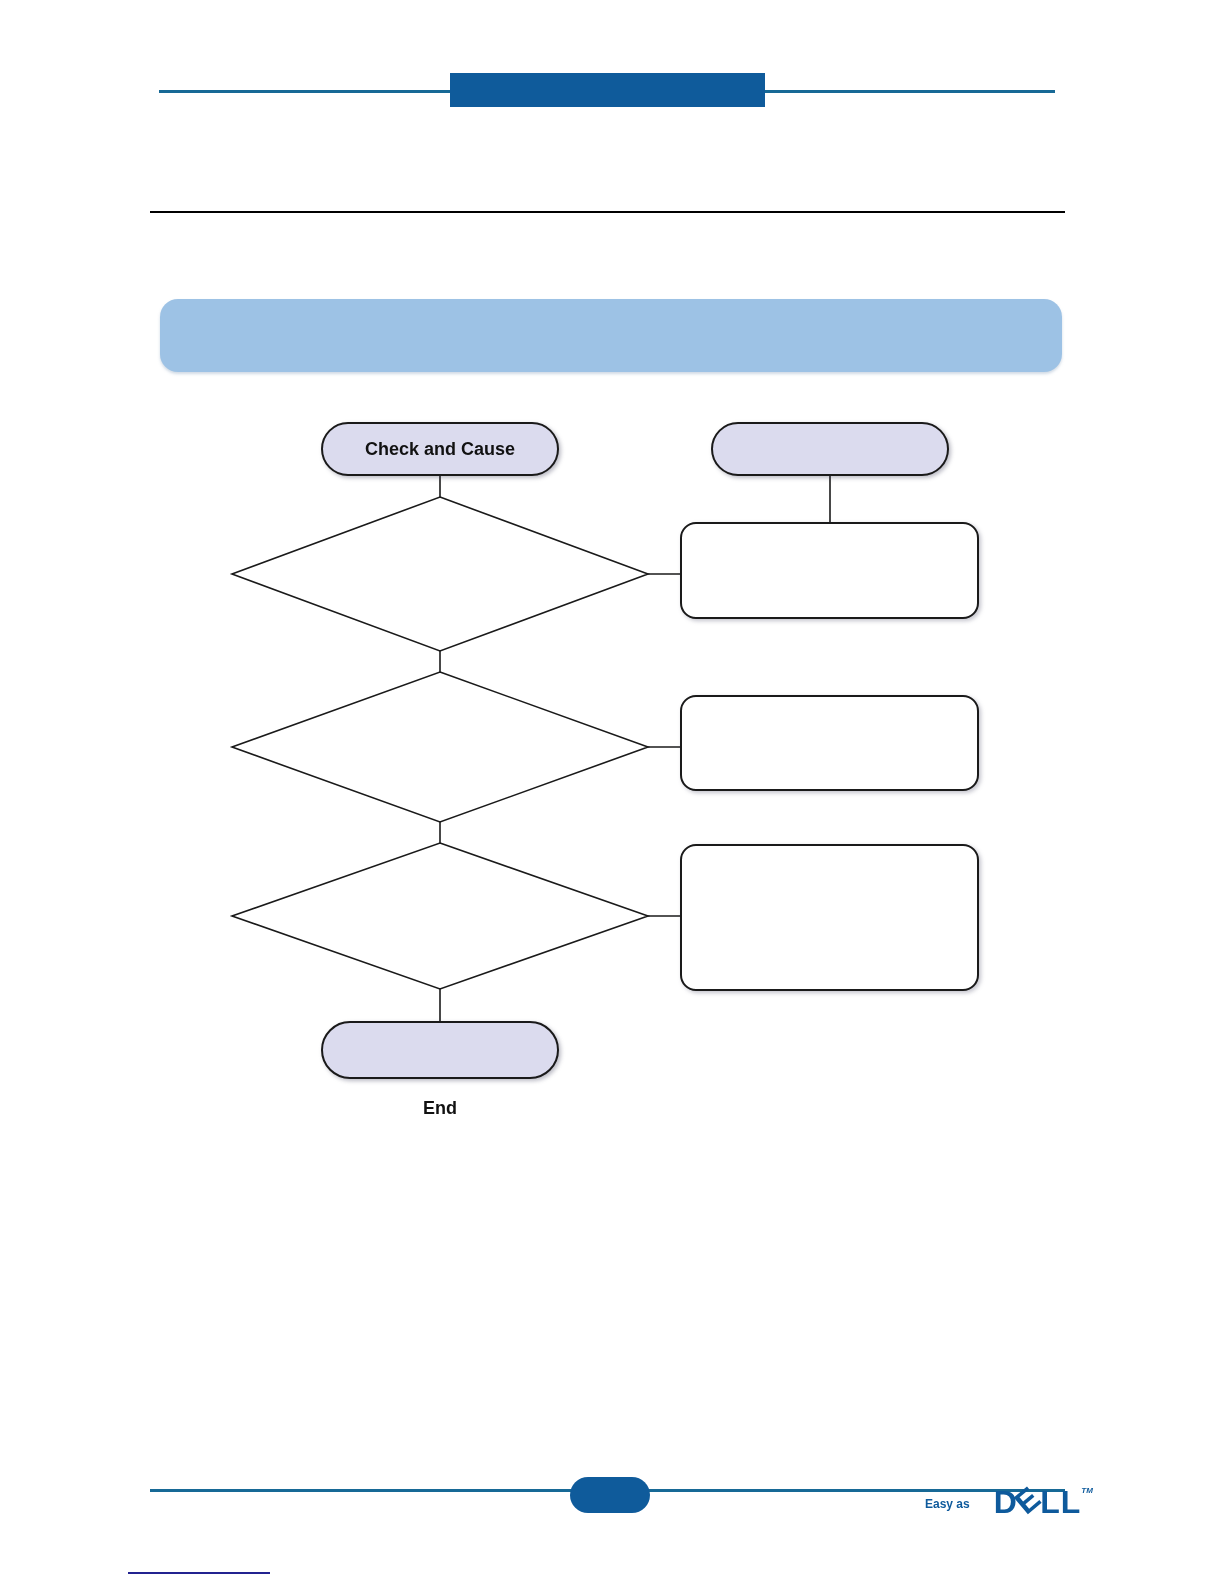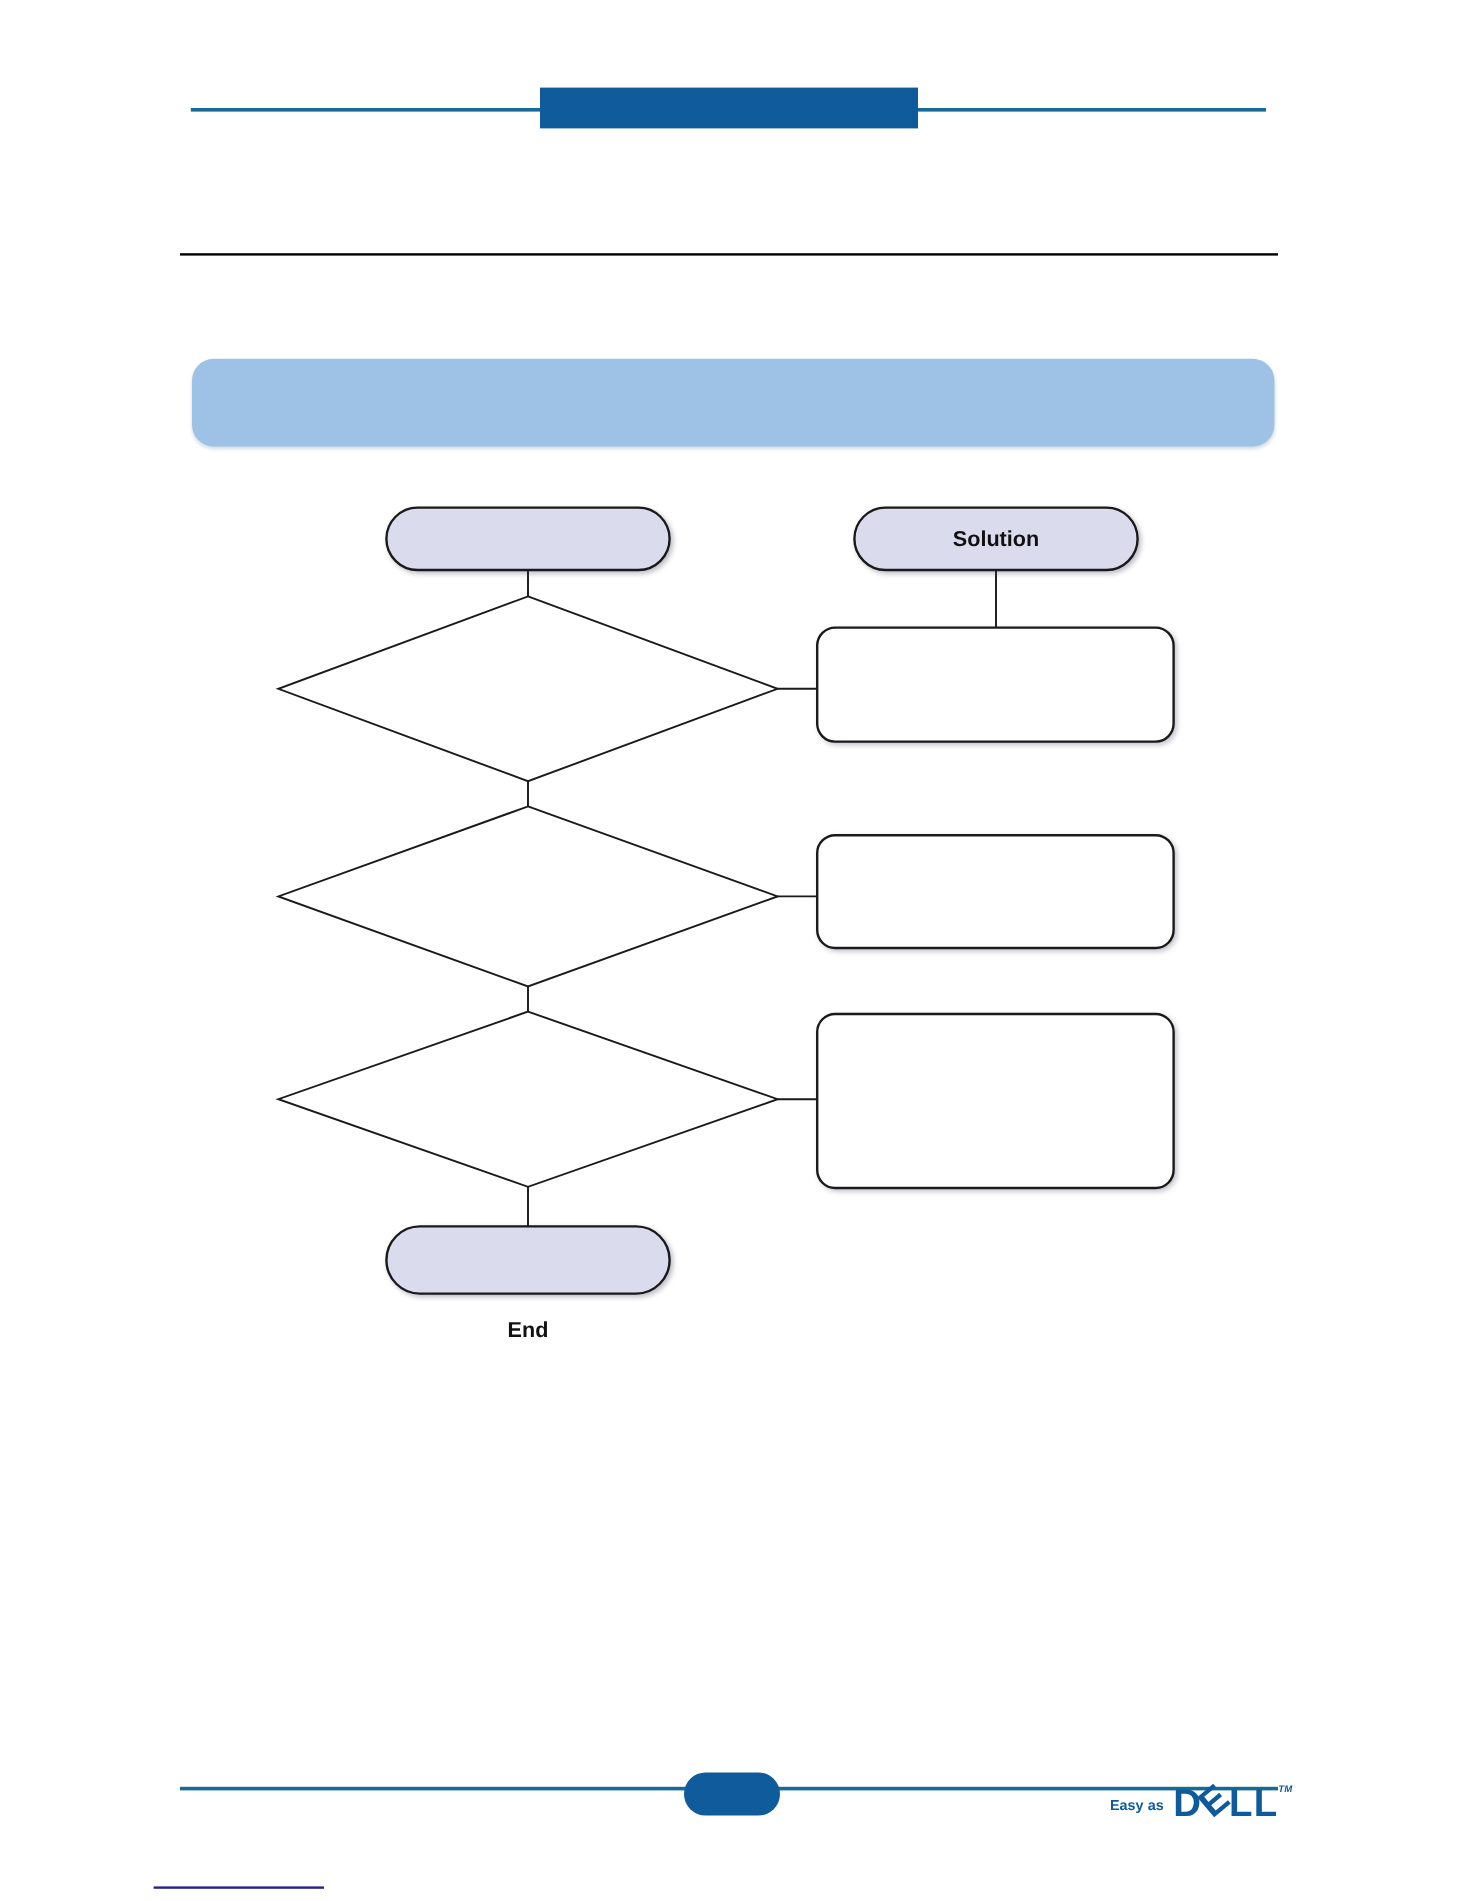--- a/index.html
+++ b/index.html
@@ -106,21 +106,21 @@
   .dell-logo {
     position: absolute;
     left: 925px; top: 1486px;
     display: flex;
     align-items: flex-end;
     color: #0E5A9C;
   }
   .dell-prefix {
     font-size: 12px;
     font-weight: bold;
-    margin-right: 8px;
+    margin-right: 24px;
     margin-bottom: 4px;
   }
   .dell-word {
     font-size: 32px;
     font-weight: bold;
     letter-spacing: 1px;
     line-height: 0.82;
     display: flex;
     align-items: flex-end;
   }
@@ -172,21 +172,21 @@
 
     <rect class="solution-box" x="681" y="523" width="297" height="95" rx="15"></rect>
     <rect class="solution-box" x="681" y="696" width="297" height="94" rx="15"></rect>
     <rect class="solution-box" x="681" y="845" width="297" height="145" rx="15"></rect>
 
     <rect class="terminator" x="322" y="423" width="236" height="52" rx="26"></rect>
     <rect class="terminator" x="712" y="423" width="236" height="52" rx="26"></rect>
     <rect class="terminator" x="322" y="1022" width="236" height="56" rx="28"></rect>
   </svg>
 
-  <div class="node-label label-solution">Solution</div>
+  <div class="node-label label-check">Check and Cause</div>
   <div class="node-label label-end">End</div>
 
   <div class="footer-rule"></div>
   <div class="page-pill"></div>
 
   <div class="dell-logo">
     <span class="dell-prefix">Easy as</span>
     <span class="dell-word">
       <span>D</span>
       <span class="tilted-e">E</span>

